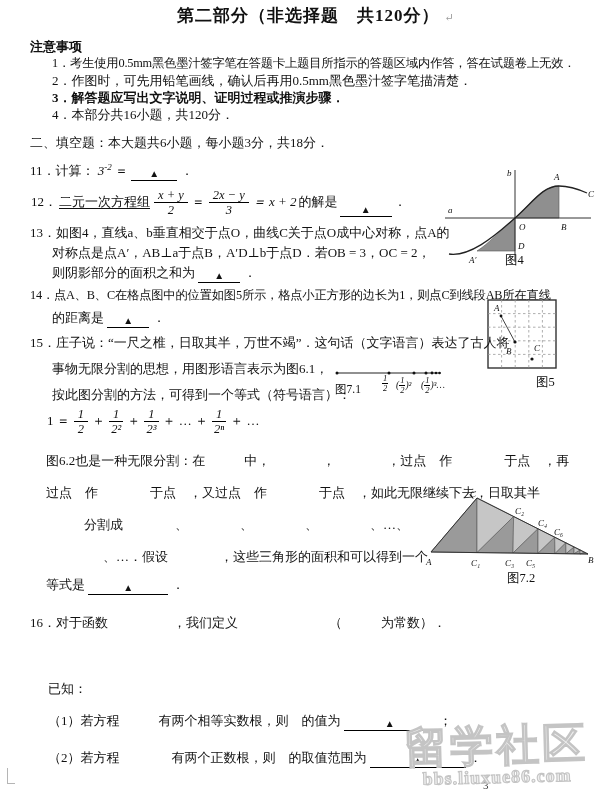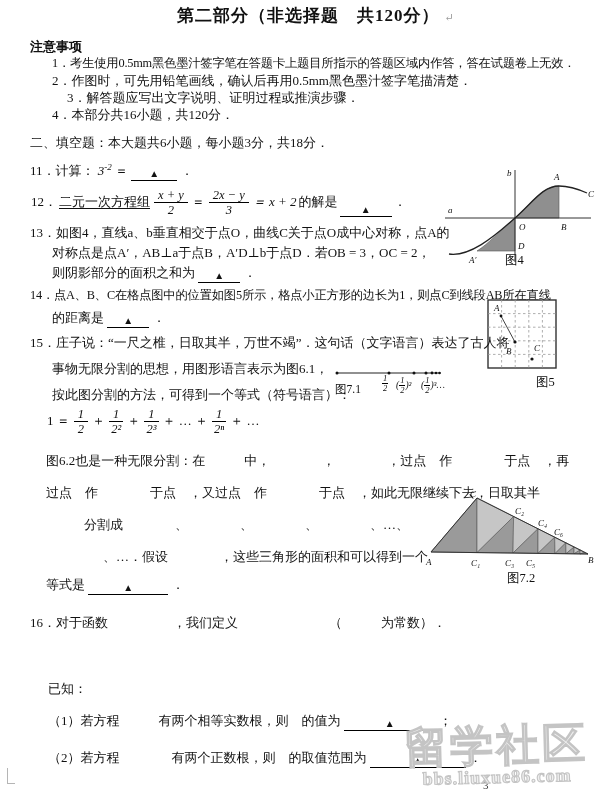--- a/index.html
+++ b/index.html
@@ -40,21 +40,21 @@
 <div class="page">
 
   <div class="line title" style="top:4px;left:16px;">
     <span>第二部分（非选择题　共120分）</span>
     <span class="pmark">↵</span>
   </div>
 
   <div class="line bold" style="top:38px;left:30px;">注意事项</div>
   <div class="line tight" style="top:55px;left:52px;">1．考生使用0.5mm黑色墨汁签字笔在答题卡上题目所指示的答题区域内作答，答在试题卷上无效．</div>
   <div class="line" style="top:72px;left:52px;">2．作图时，可先用铅笔画线，确认后再用0.5mm黑色墨汁签字笔描清楚．</div>
-  <div class="line" style="top:89px;left:67px;">3．解答题应写出文字说明、证明过程或推演步骤．</div>
+  <div class="line" style="top:89px;left:52px;font-weight:bold;">3．解答题应写出文字说明、证明过程或推演步骤．</div>
   <div class="line" style="top:106px;left:52px;">4．本部分共16小题，共120分．</div>
 
   <div class="line" style="top:134px;left:30px;">二、填空题：本大题共6小题，每小题3分，共18分．</div>
 
   <div class="line" style="top:162px;left:30px;">
     <span>11．计算：</span>
     <span style="font-style:italic"><span>3</span><sup>-2</sup></span>
     <span>＝</span>
     <span class="blank" style="width:46px;"><span class="tri">▲</span></span>
     <span>．</span>

